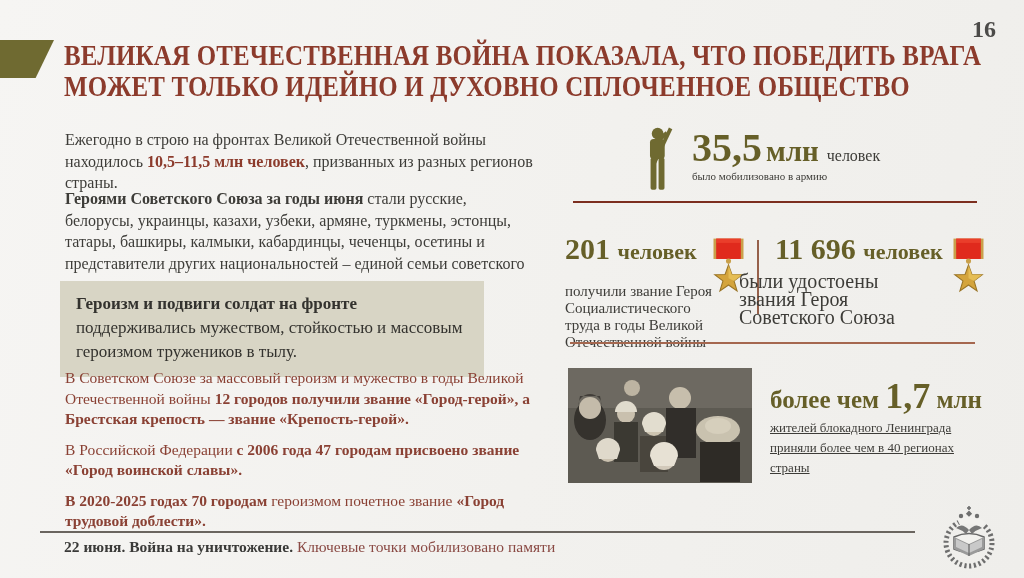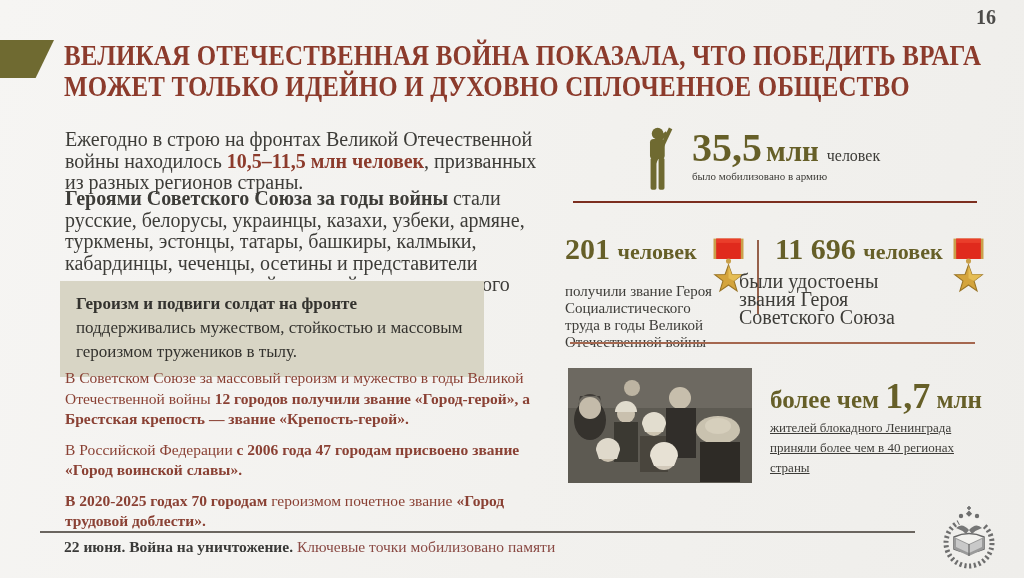--- a/index.html
+++ b/index.html
@@ -7,29 +7,29 @@
        font-family:"Liberation Serif","DejaVu Serif",serif;}
   #slide{position:relative;width:1024px;height:578px;
          background:linear-gradient(105deg,#f6f5f3 0%,#f2f1ee 55%,#efeeeb 100%);}
   .abs{position:absolute;}
 
   
   .corner-flag{left:0;top:40px;width:54px;height:38px;background:#6f6a31;
                clip-path:polygon(0 0,100% 0,66% 100%,0 100%);}
 
   
-  .page-num{right:28px;top:6px;font-size:20px;font-weight:bold;color:#4c4b49;}
+  .page-num{right:28px;top:16px;font-size:24px;font-weight:bold;color:#4c4b49;}
 
   
   .title{left:64px;top:40px;width:1060px;color:#8c3b2c;font-weight:bold;
          font-size:28.5px;line-height:31px;transform:scaleX(.875);
          transform-origin:left top;letter-spacing:.2px;}
 
   
-  .ltext{left:65px;width:472px;font-size:20px;line-height:21.5px;color:#3d3c38;}
+  .ltext{left:65px;width:472px;font-size:16px;line-height:21.5px;color:#3d3c38;}
   .p1{top:129px;}
   .p2{top:188px;}
   .hl{color:#8c3b2c;font-weight:bold;}
   b,.b{font-weight:bold;}
 
   .callout{left:60px;top:281px;width:392px;background:#d8d5c5;
            padding:11px 16px 13px 16px;font-size:17px;line-height:24px;color:#33322e;}
 
   .redblock{left:65px;top:368px;width:478px;color:#8a4134;}
   .redblock p{margin:0 0 10px 0;font-size:15.5px;line-height:20.5px;}
@@ -74,21 +74,21 @@
 
   <div class="abs page-num">16</div>
 
   <div class="abs title">
     <div>ВЕЛИКАЯ ОТЕЧЕСТВЕННАЯ ВОЙНА ПОКАЗАЛА, ЧТО ПОБЕДИТЬ ВРАГА</div>
     <div>МОЖЕТ ТОЛЬКО ИДЕЙНО И ДУХОВНО СПЛОЧЕННОЕ ОБЩЕСТВО</div>
   </div>
 
   <div class="abs ltext p1"><span>Ежегодно в строю на фронтах Великой Отечественной войны находилось </span><span class="hl">10,5–11,5 млн человек</span><span>, призванных из разных регионов страны.</span></div>
 
-  <div class="abs ltext p2"><span class="b">Героями Советского Союза за годы войны</span><span> стали русские, белорусы, украинцы, казахи, узбеки, армяне, туркмены, эстонцы, татары, башкиры, калмыки, кабардинцы, чеченцы, осетины и представители других национальностей – единой семьи советского государства.</span></div>
+  <div class="abs ltext p2"><span class="b">Героями Советского Союза за годы июня</span><span> стали русские, белорусы, украинцы, казахи, узбеки, армяне, туркмены, эстонцы, татары, башкиры, калмыки, кабардинцы, чеченцы, осетины и представители других национальностей – единой семьи советского государства.</span></div>
 
   <div class="abs callout"><span class="b">Героизм и подвиги солдат на фронте</span><span> поддерживались мужеством, стойкостью и массовым героизмом тружеников в тылу.</span></div>
 
   <div class="abs redblock">
     <p><span>В Советском Союзе за массовый героизм и мужество в годы Великой Отечественной войны </span><span class="b">12 городов получили звание «Город-герой», а Брестская крепость — звание «Крепость-герой».</span></p>
     <p><span>В Российской Федерации </span><span class="b">с 2006 года 47 городам присвоено звание «Город воинской славы».</span></p>
     <p><span class="b">В 2020-2025 годах 70 городам </span><span>героизмом почетное звание </span><span class="b">«Город трудовой доблести».</span></p>
   </div>
 
   <svg class="abs" style="left:638px;top:126px;" width="44" height="66" viewBox="0 0 36 56">

